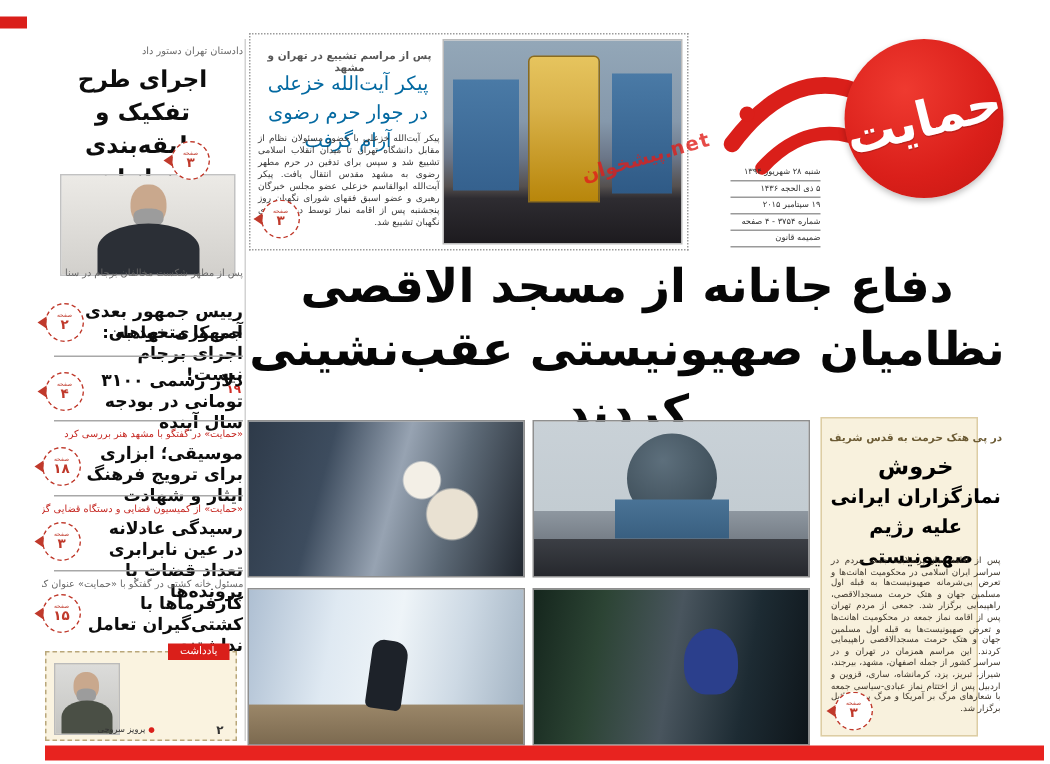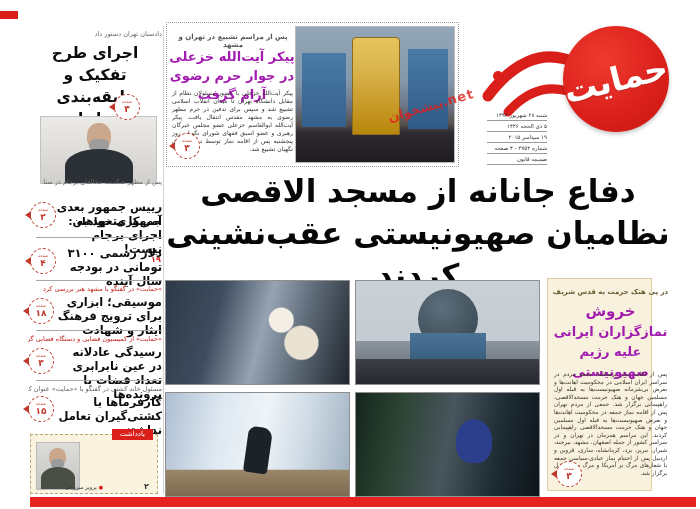--- a/index.html
+++ b/index.html
@@ -38,21 +38,21 @@
 
   
   .shrine-box{left:166px;top:22px;width:291px;height:143px;border:1px dotted #9b9b9b;background:#fff;}
   .shrine-img{right:3px;top:3px;width:158px;height:135px;border:1px solid #bbb;
     background:linear-gradient(#93a7b8 0%,#8598ab 40%,#6b7688 58%,#55504f 72%,#2e2c31 78%,#1d1b1f 100%);}
   .iwan{left:56px;top:10px;width:46px;height:96px;border:1px solid #8a6b1f;
     background:linear-gradient(#e6c45e 0%,#d9b24a 35%,#b8860b 100%);border-radius:4px 4px 0 0;}
   .tile-l{left:6px;top:26px;width:44px;height:74px;background:linear-gradient(#4a7aa6,#35618e);}
   .tile-r{right:6px;top:22px;width:40px;height:80px;background:linear-gradient(#4a7aa6,#2f5a86);}
   .shrine-kicker{left:4px;top:10px;width:124px;text-align:center;font-size:7px;font-weight:bold;color:#555;}
-  .shrine-title{left:2px;top:24px;width:126px;text-align:center;font-size:13px;font-weight:700;line-height:19px;color:#a21caf;}
+  .shrine-title{left:2px;top:24px;width:126px;text-align:center;font-size:13px;font-weight:400;line-height:19px;color:#0369a1;}
   .shrine-body{left:5px;top:66px;width:121px;font-size:6px;line-height:8px;text-align:justify;color:#333;}
   .shrine-badge{left:7px;top:110px;}
 
   
   .lead-head{left:158px;top:170px;width:520px;text-align:center;font-weight:900;color:#070707;
     font-size:31px;line-height:42px;letter-spacing:-1px;}
   .lead-ref{left:151px;top:255px;font-size:8px;color:#d02a24;font-weight:bold;}
 
   
   .collage{left:165px;top:280px;width:375px;height:217px;}
@@ -71,21 +71,21 @@
       linear-gradient(rgba(0,0,0,0) 74%, #9a8668 75%, #7c6a50 100%),
       linear-gradient(100deg,#aebfd2 0%,#dfe9f2 30%,#eef4f8 52%,#cdd9e4 74%,#9fb0c0 100%);}
   .soldier{left:80px;top:34px;width:24px;height:46px;background:#1d2229;border-radius:8px 10px 4px 4px;transform:rotate(8deg);}
   .ph-br{left:190px;top:112px;width:185px;height:105px;
     background:linear-gradient(100deg,#15261d 0%,#2c4434 24%,#49555e 50%,#1d2b33 76%,#0e151a 100%);}
   .hijab{left:100px;top:26px;width:36px;height:44px;border-radius:50% 50% 40% 40%;background:#2b3f8c;}
 
   
   .cream{left:547px;top:278px;width:105px;height:213px;background:#f8f1dd;border:1px solid #ddcda4;box-sizing:border-box;}
   .cream-kicker{left:4px;top:9px;width:117px;text-align:center;font-size:7px;font-weight:bold;color:#6b5a33;}
-  .cream-title{left:2px;top:22px;width:121px;text-align:center;font-weight:900;color:#a21caf;}
+  .cream-title{left:2px;top:22px;width:121px;text-align:center;font-weight:900;color:#000000;}
   .cream-title .t0{font-size:15px;line-height:21px;}
   .cream-title .t1{font-size:13px;line-height:20px;}
   .cream-title .t2{font-size:13px;line-height:20px;}
   .cream-body{left:6px;top:92px;width:113px;font-size:5.8px;line-height:7.6px;text-align:justify;color:#3a3328;}
   .cream-badge{left:8px;top:182px;}
 
   
   .leftcol{left:28px;top:28px;width:134px;height:478px;}
   .vrule{left:163px;top:26px;width:1px;height:468px;background:#d2d2d2;}
   .lc-kicker{position:absolute;width:134px;text-align:right;font-size:6.5px;color:#666;white-space:nowrap;overflow:hidden;}

